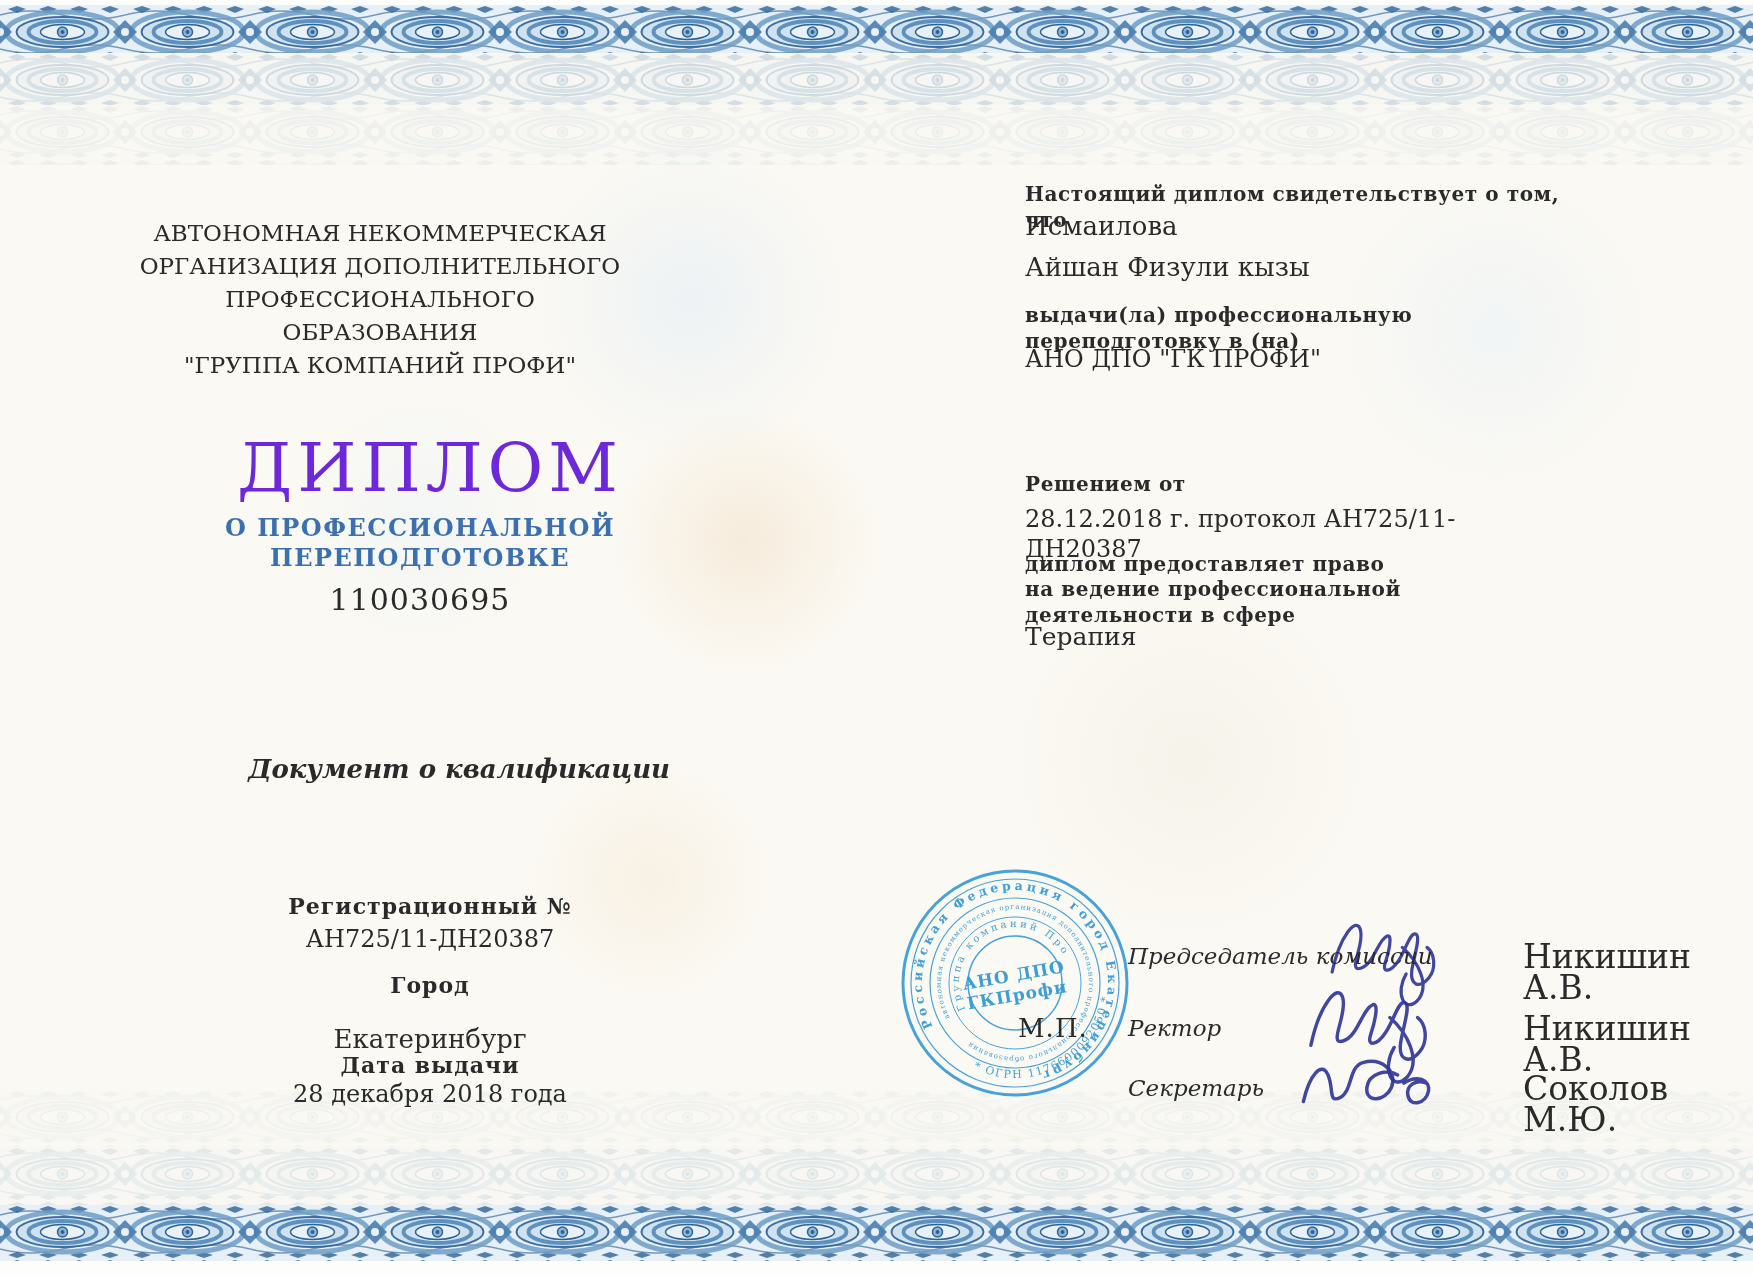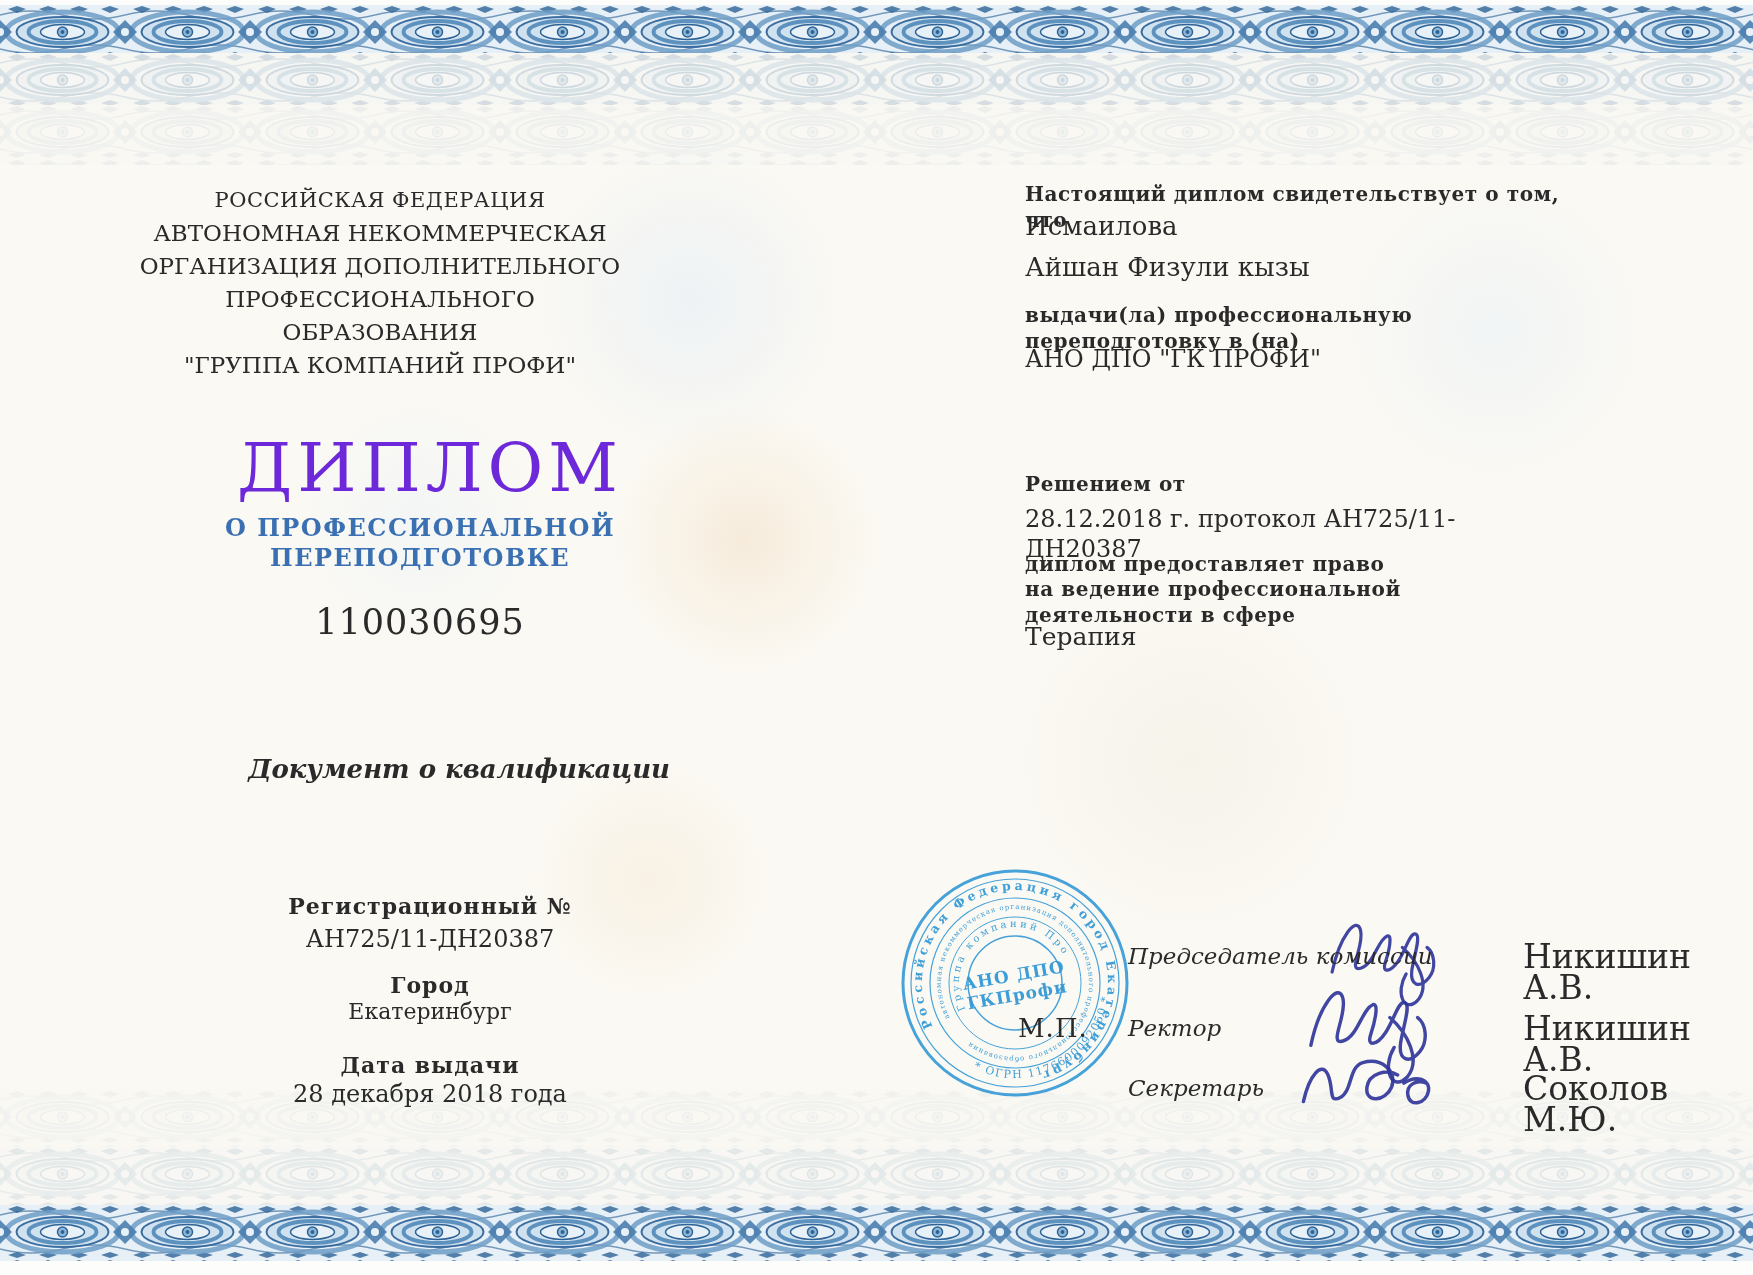--- a/index.html
+++ b/index.html
@@ -15,27 +15,27 @@
       radial-gradient(circle 240px at 1495px 330px, rgba(230,240,248,.45), transparent 70%),
       radial-gradient(circle 200px at 420px 520px, rgba(234,243,250,.45), transparent 70%),
       radial-gradient(circle 260px at 1190px 760px, rgba(236,231,219,.35), transparent 70%);}
   .col-left-head{left:130px;width:500px;text-align:center;}
   .country{top:186px;font-size:21px;letter-spacing:.5px;line-height:28px;}
   .org{top:217px;font-size:23px;line-height:33px;}
   .col-title{left:170px;width:500px;text-align:center;}
   .title-main{top:428px;font-size:68px;line-height:80px;letter-spacing:5px;padding-left:10px;
               color:#6d28d9;font-weight:normal;}
   .subtitle{top:513px;font-size:24px;line-height:30px;font-weight:bold;letter-spacing:1.5px;color:#3a6fb2;}
-  .dip-number{top:606px;font-size:35px;line-height:32px;letter-spacing:1px;text-align:center;}
+  .dip-number{top:584px;font-size:30px;line-height:32px;letter-spacing:1px;text-align:center;}
   .qualif{left:170px;width:500px;text-align:right;top:753px;font-size:26px;line-height:32px;
           font-style:italic;font-weight:bold;}
   .regcol{left:180px;width:500px;text-align:center;}
   .lab-b{font-weight:bold;font-size:22px;line-height:28px;letter-spacing:1px;}
   .val-n{font-size:24px;line-height:30px;}
-  .val-l{font-size:22px;line-height:32px;}
+  .val-l{font-size:26px;line-height:32px;margin-top:27px;}
   .rightcol{left:1025px;width:540px;}
   .r-b{font-weight:bold;font-size:20px;line-height:26px;letter-spacing:.6px;}
   .r-name{font-size:26px;line-height:32px;}
   .r-val{font-size:24px;line-height:30px;}
   .r-field{font-size:25px;line-height:31px;}
   .sig-label{font-style:italic;font-size:23px;line-height:29px;}
   .sig-name{font-size:33px;line-height:31px;}
   .mp{left:1018px;top:1012px;font-size:26px;line-height:32px;letter-spacing:1px;}
   .sig-svg{position:absolute;}
 </style>
@@ -82,21 +82,20 @@
     </svg>
   <svg class="band" style="top:1147px;height:58px;opacity:.13">
       <rect x="0" y="0" width="1753" height="58" fill="url(#gpat)"></rect>
     </svg>
   <svg class="band" style="top:1090px;height:57px;opacity:.05">
       <rect x="0" y="0" width="1753" height="57" fill="url(#gpat)"></rect>
     </svg>
   <div class="abs" style="top:1261px;left:0;width:1753px;height:14px;background:#fdfdfc"></div>
   <div class="abs" style="top:0;left:0;width:1753px;height:5px;background:#fdfdfc"></div>
 
-  <div class="abs col-left-head country">РОССИЙСКАЯ ФЕДЕРАЦИЯ</div>
   <div class="abs col-left-head org">
     <div>АВТОНОМНАЯ НЕКОММЕРЧЕСКАЯ</div>
     <div>ОРГАНИЗАЦИЯ ДОПОЛНИТЕЛЬНОГО</div>
     <div>ПРОФЕССИОНАЛЬНОГО ОБРАЗОВАНИЯ</div>
     <div>"ГРУППА КОМПАНИЙ ПРОФИ"</div>
   </div>
 
   <div class="abs col-title title-main">ДИПЛОМ</div>
   <div class="abs col-title subtitle">
     <div>О ПРОФЕССИОНАЛЬНОЙ</div>

